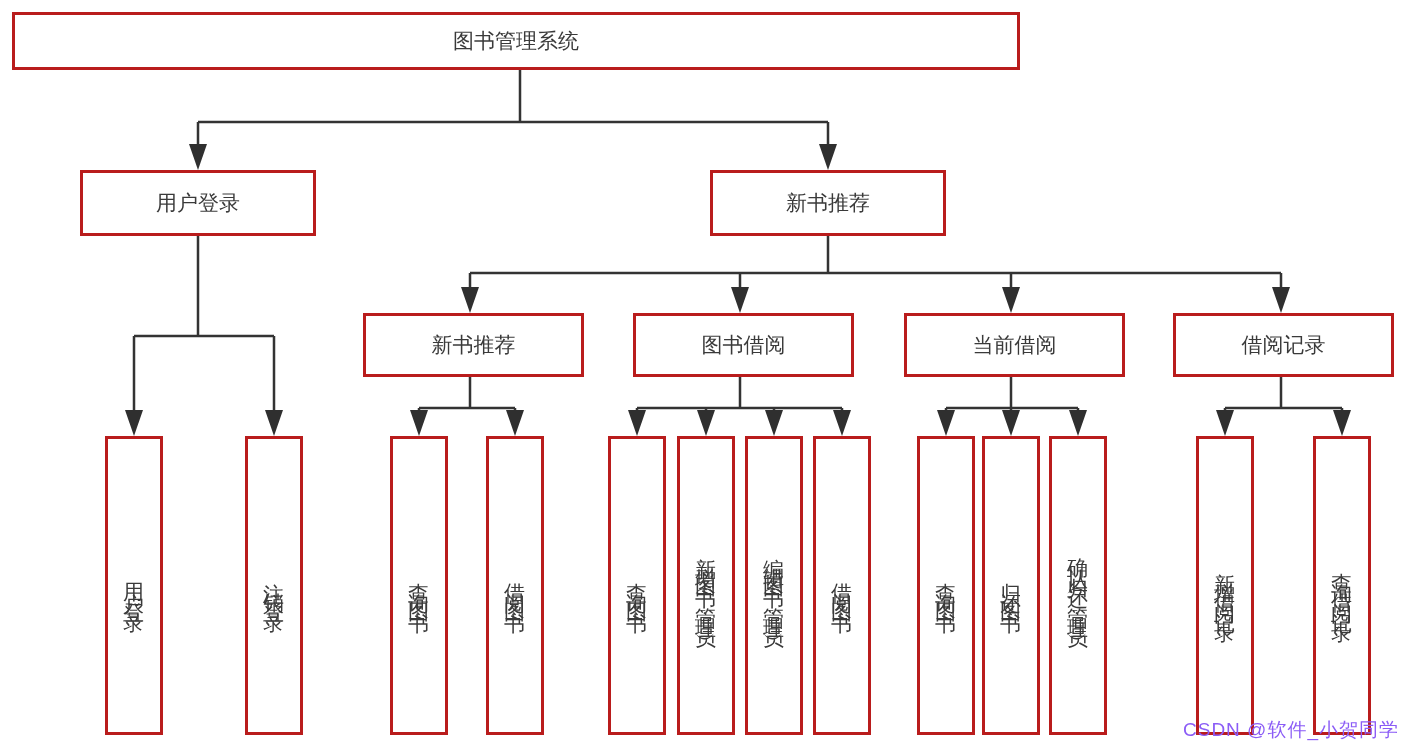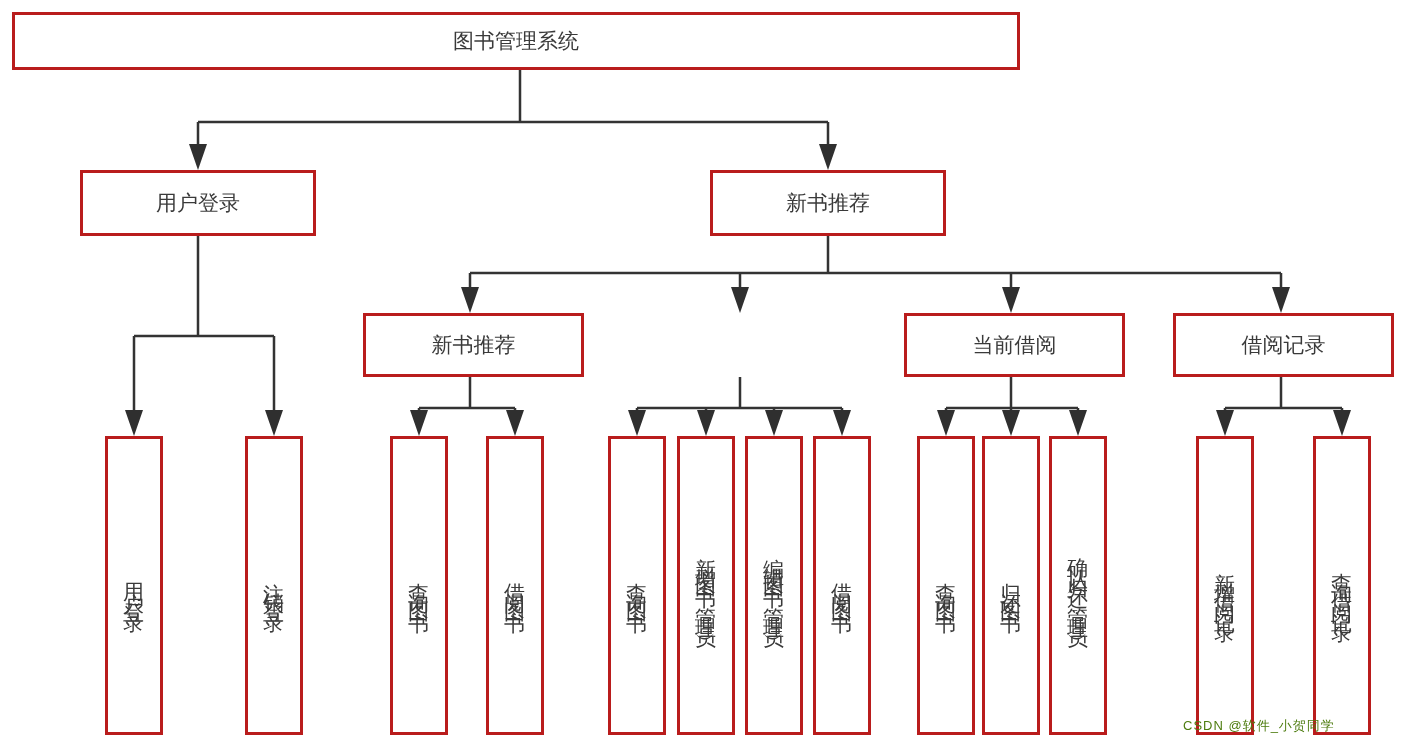--- a/index.html
+++ b/index.html
@@ -40,22 +40,22 @@
     text-orientation: mixed;
     font-size: 21px;
     letter-spacing: 10px;
     color: #3a3a3a;
     line-height: 1;
   }
   .watermark {
     position: absolute;
     left: 1183px;
     top: 717px;
-    font-size: 13px;
-    color: #4d7c0f;
+    font-size: 19px;
+    color: #8b5cf6;
     white-space: nowrap;
     letter-spacing: 1px;
   }
 </style>
 </head>
 <body>
 
 <div class="canvas">
 
   <svg class="connectors" viewBox="0 0 1405 747" xmlns="http://www.w3.org/2000/svg">
@@ -112,20 +112,23 @@
   <div class="box lvl2-box" style="left:80px">
     <span class="hlabel">用户登录</span>
   </div>
   <div class="box lvl2-box" style="left:710px">
     <span class="hlabel">新书推荐</span>
   </div>
 
   <div class="box sect-box" style="left:363px">
     <span class="hlabel">新书推荐</span>
   </div>
+  <div class="box sect-box" style="left:633px">
+    <span class="hlabel">图书借阅</span>
+  </div>
   <div class="box sect-box" style="left:1173px">
     <span class="hlabel">借阅记录</span>
   </div>
   <div class="box sect-box" style="left:904px">
     <span class="hlabel">当前借阅</span>
   </div>
 
   <div class="box leaf-box" style="left:105px">
     <span class="vlabel">用户登录</span>
   </div>

